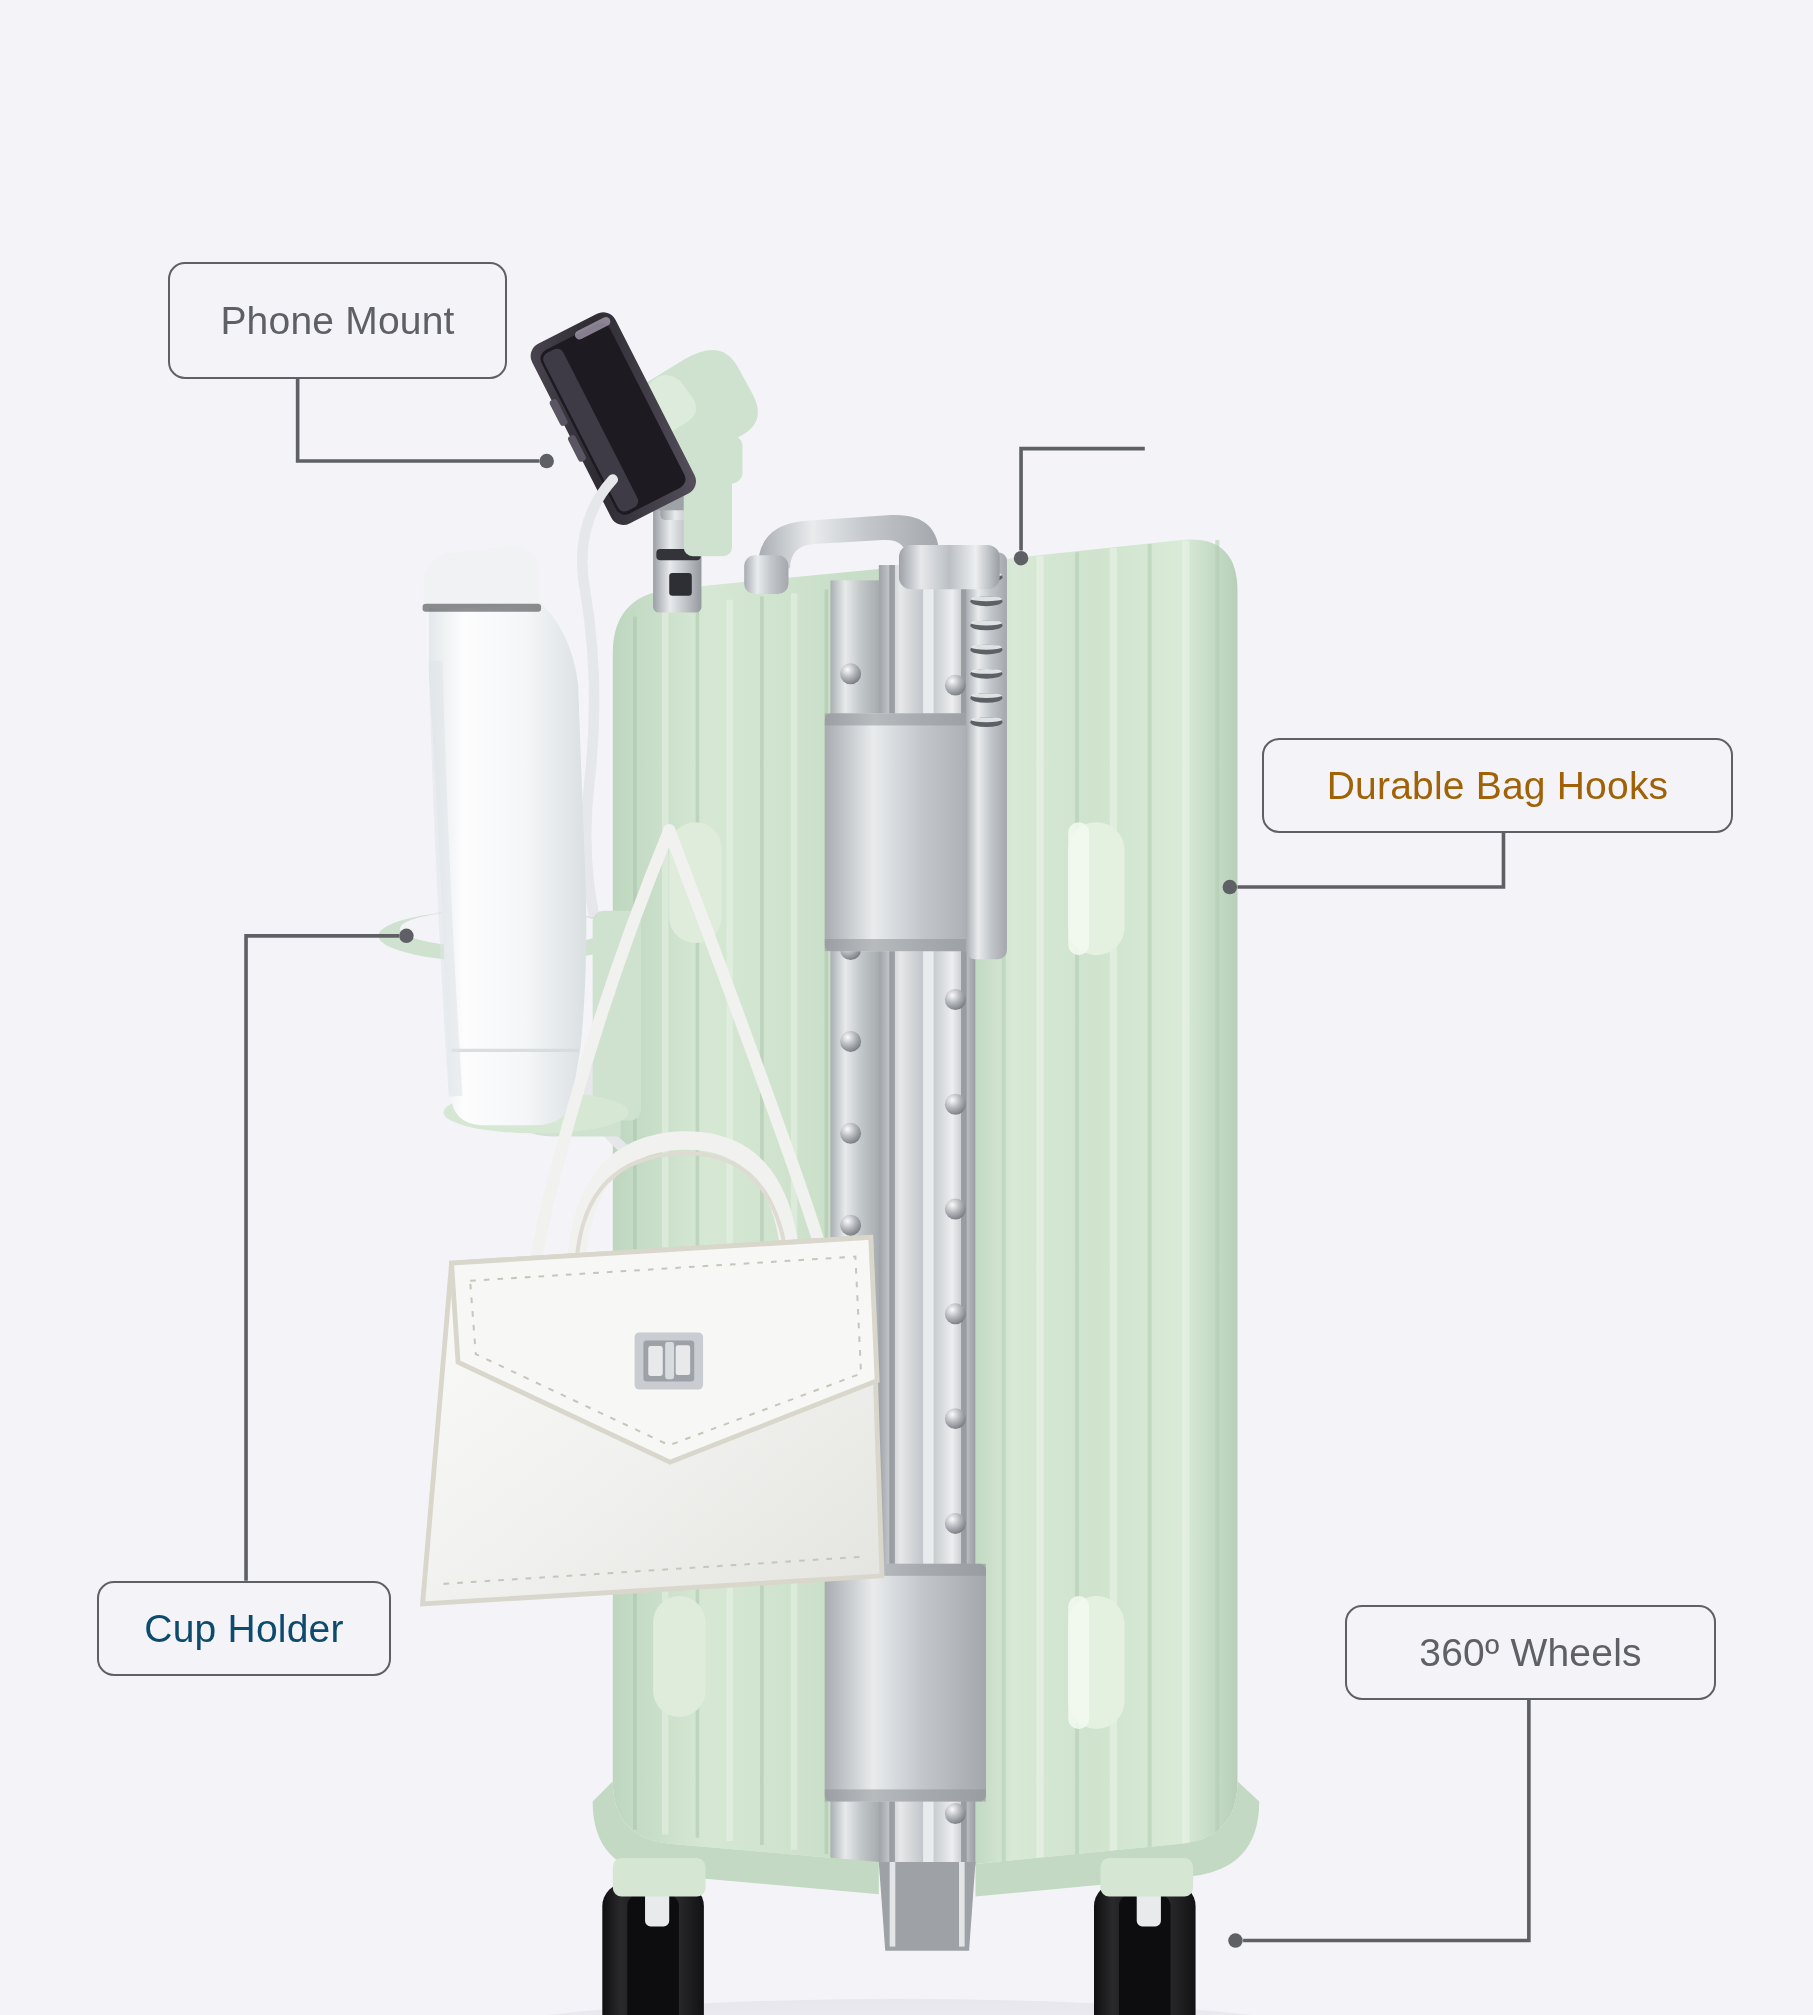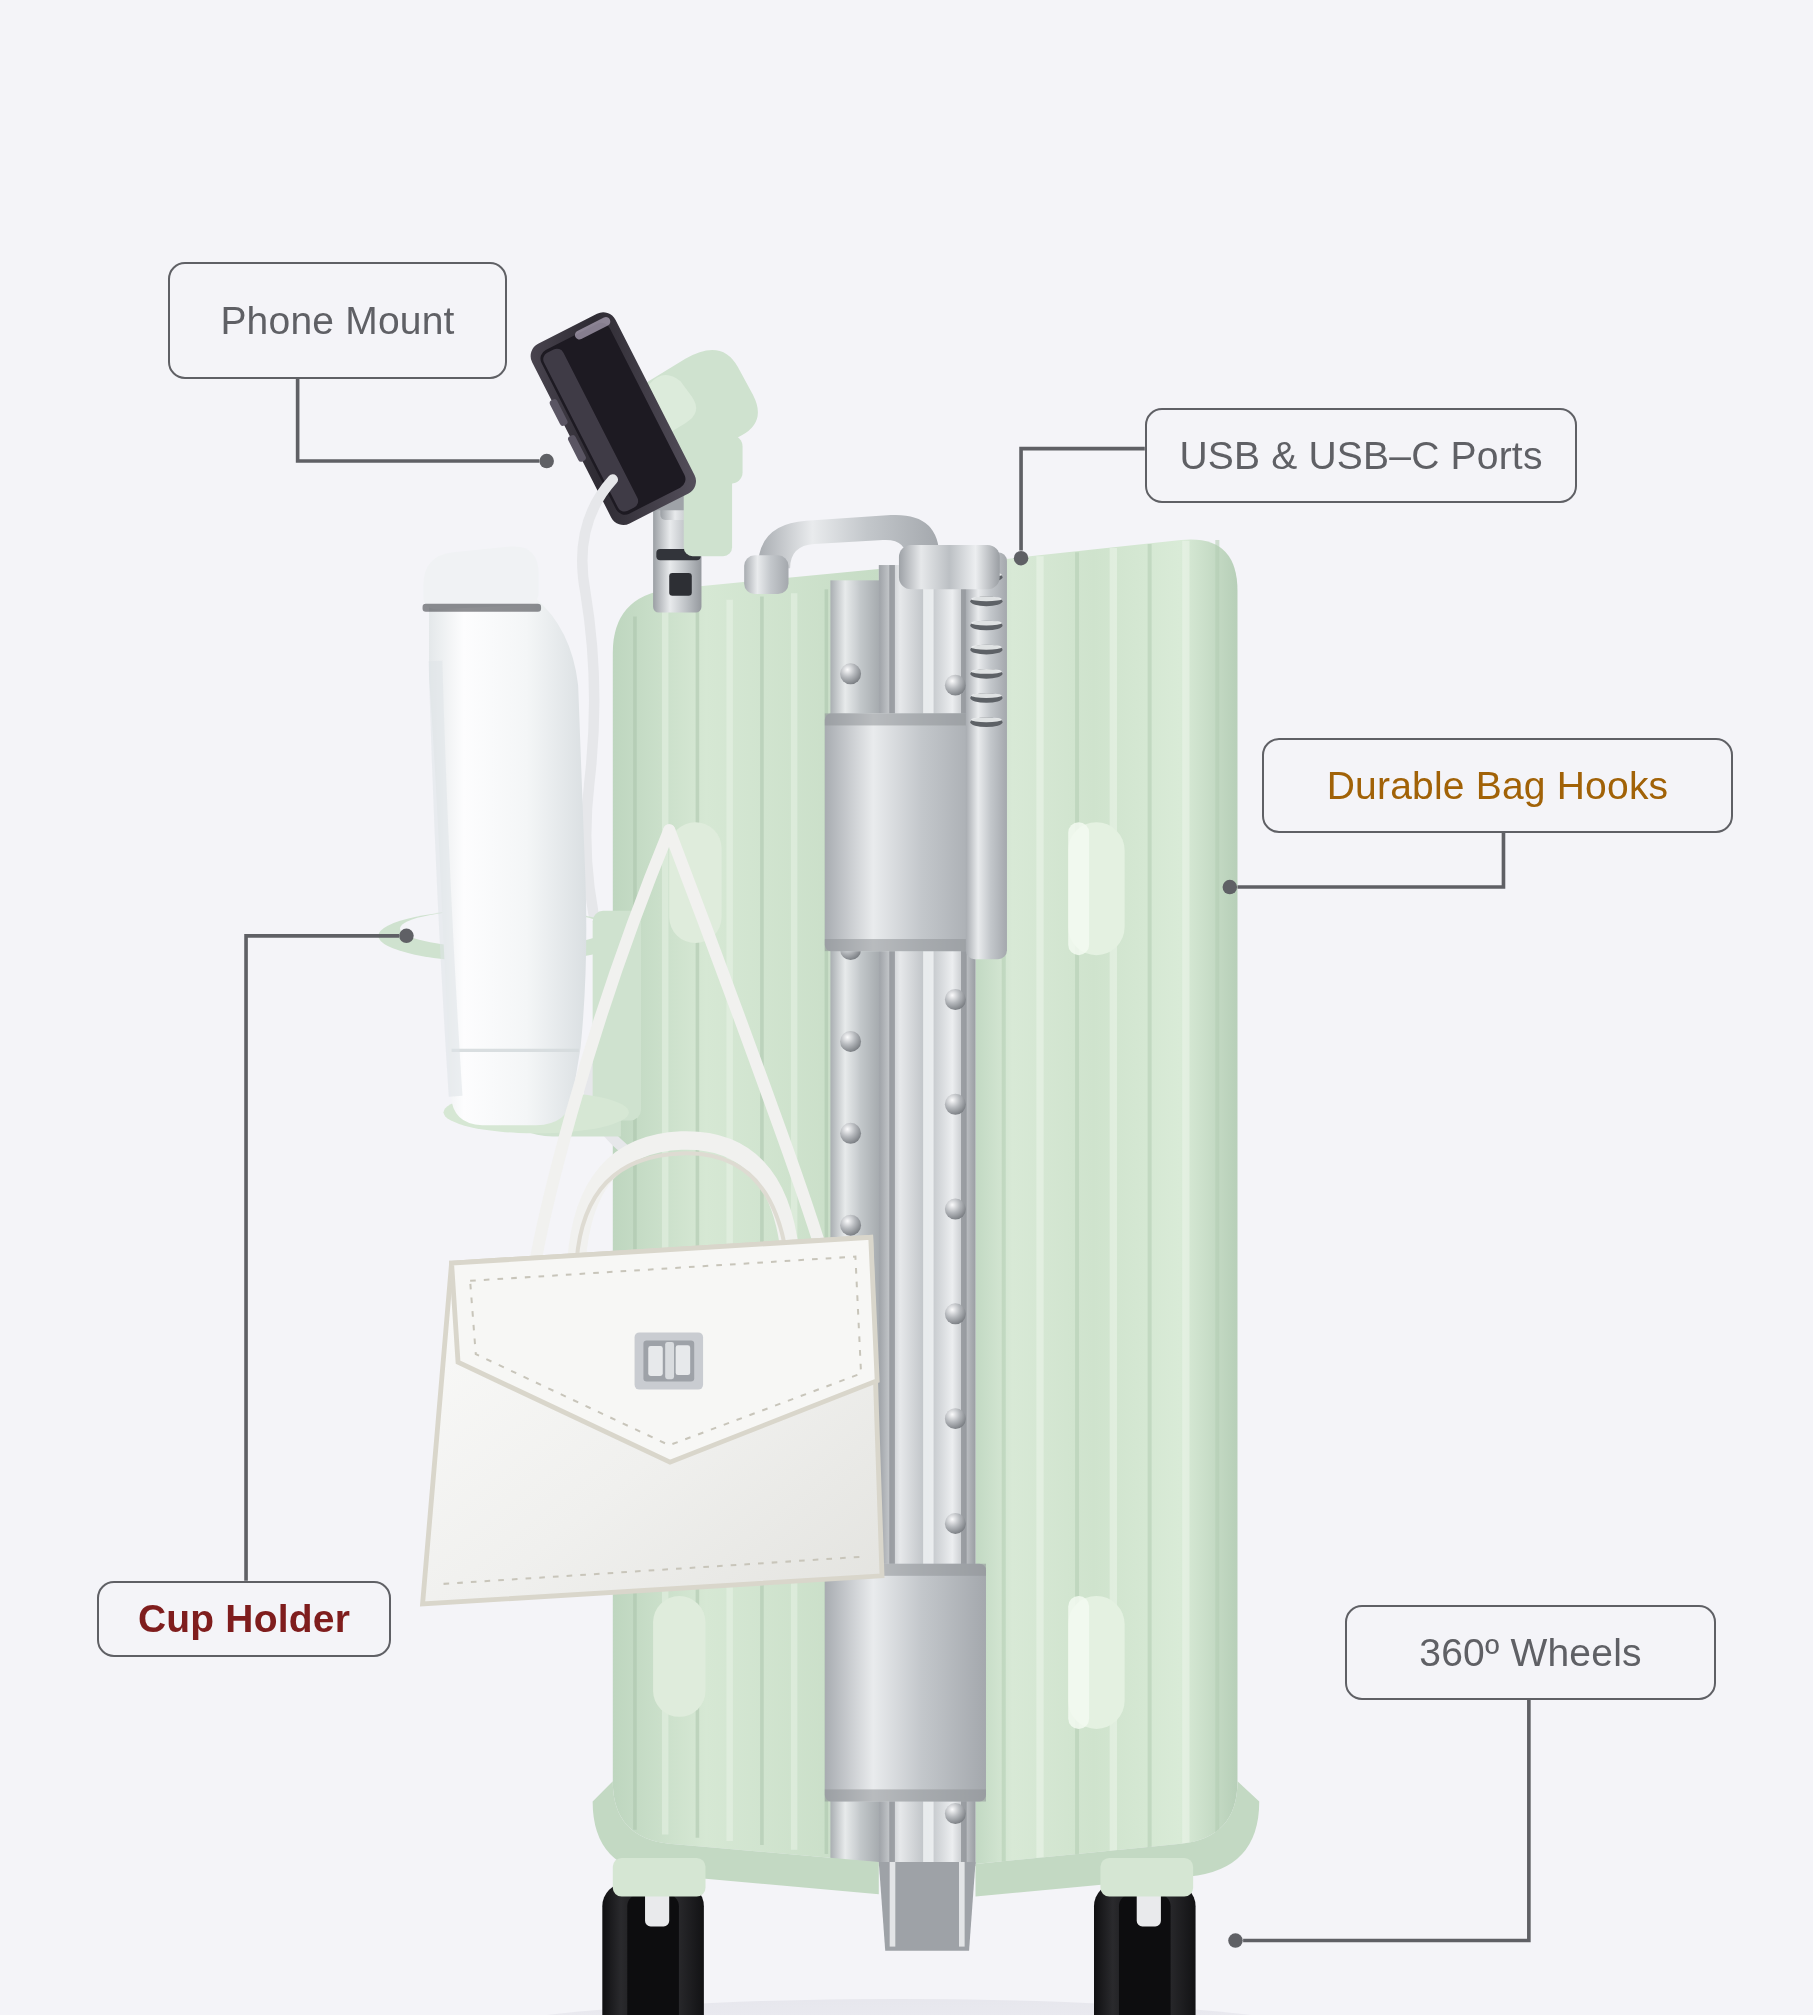--- a/index.html
+++ b/index.html
@@ -367,27 +367,24 @@
       <circle cx="2533" cy="1385" r="18"></circle>
       <circle cx="3051" cy="2201" r="18"></circle>
       <circle cx="1008" cy="2322" r="18"></circle>
       <circle cx="3065" cy="4815" r="18"></circle>
     </g>
   </svg>
 
   <div class="callout" style="left: 168px; top: 262px; width: 339px; height: 117px; border-color: rgb(95, 96, 101); color: rgb(95, 96, 101); background: rgb(244, 244, 248);">
     <span>Phone Mount</span>
   </div>
-  <div class="callout" style="left: 1145px; top: 408px; width: 432px; height: 95px; border-color: rgb(95, 96, 101); color: rgb(95, 96, 101); background: rgb(244, 244, 248);">
-    <span>USB &amp; USB–C Ports</span>
-  </div>
   <div class="callout" style="left: 1262px; top: 694px; width: 471px; height: 95px; border-color: rgb(95, 96, 101); color: #a16207; background: rgb(244, 244, 248); margin-top: 44px;">
     <span>Durable Bag Hooks</span>
   </div>
-  <div class="callout" style="left: 97px; top: 1581px; width: 294px; height: 76px; border-color: rgb(95, 96, 101); color: #7f1d1d; background: rgb(244, 244, 248); font-weight: bold;">
+  <div class="callout" style="left: 97px; top: 1581px; width: 294px; height: 95px; border-color: rgb(95, 96, 101); color: #0c4a6e; background: rgb(244, 244, 248);">
     <span>Cup Holder</span>
   </div>
   <div class="callout" style="left: 1345px; top: 1605px; width: 371px; height: 95px; border-color: rgb(95, 96, 101); color: rgb(95, 96, 101); background: rgb(244, 244, 248);">
     <span>360º Wheels</span>
   </div>
 
 </div>
 
 
 </body></html>

